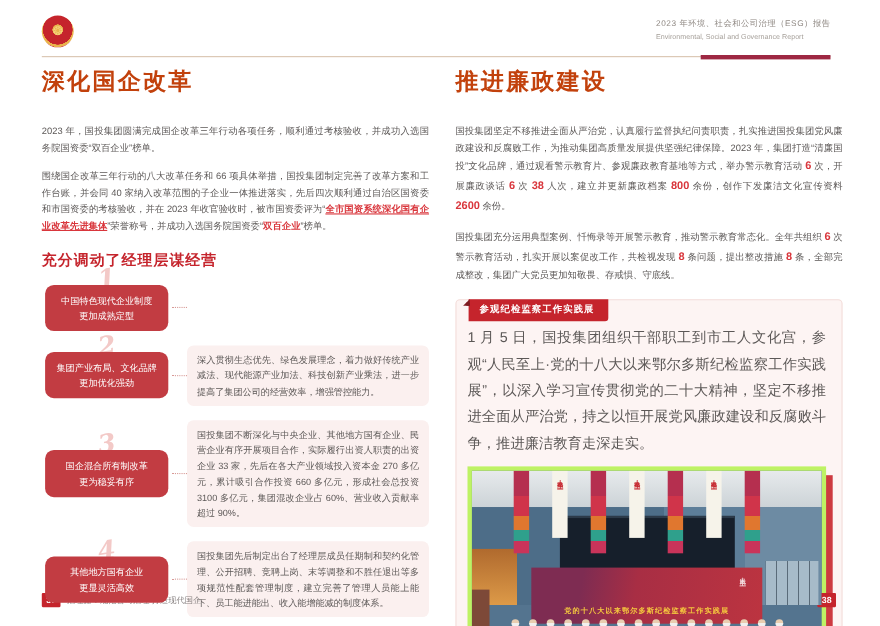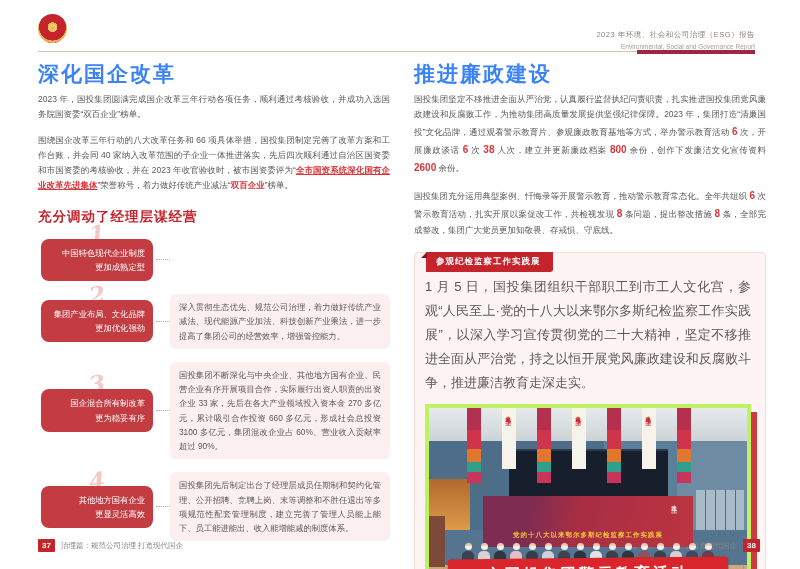--- a/index.html
+++ b/index.html
@@ -7,42 +7,42 @@
          font-family:"Liberation Sans","DejaVu Sans",sans-serif;color:#5c5857;}
   
   .header{position:absolute;left:38px;right:45px;top:14px;display:flex;justify-content:space-between;align-items:flex-start;}
   .brand{display:flex;align-items:center;gap:7px;}
   .logo{width:29px;height:29px;border-radius:50%;background:radial-gradient(circle at 50% 45%,#e9b34c 0 22%,#c5242c 23% 62%,#e9b34c 63% 72%,#c5242c 73%);
         position:relative;flex:0 0 auto;}
   .logo span{position:absolute;inset:0;display:flex;align-items:center;justify-content:center;color:#f4d27c;font-size:11px;}
   .brand-text{display:flex;flex-direction:column;gap:2px;}
   .company{font-size:9px;font-weight:bold;color:#5f5a55;letter-spacing:.5px;}
   .mongolian{font-size:5px;color:#8b857f;letter-spacing:1px;line-height:1;}
-  .report-block{text-align:right;margin-top:16px;}
+  .report-block{margin-top:3px;}
   .report-cn{font-size:7.5px;color:#8d8680;letter-spacing:.5px;}
   .report-en{font-size:6.5px;color:#a6a09a;margin-top:3px;}
   .rule{position:absolute;left:38px;right:45px;top:51px;border-top:1px solid #d9c4ae;}
   .rule-accent{position:absolute;right:0;top:-2.5px;width:118px;height:4px;background:#9e2843;}
   
   .page-left{position:absolute;left:38px;top:60px;width:352px;}
   .page-right{position:absolute;left:414px;top:60px;width:352px;}
-  .page-title{margin:0 0 4px 0;font-size:21px;font-weight:bold;color:#3b82f6;letter-spacing:2px;font-family:Liberation Serif, serif;}
+  .page-title{margin:0 0 24px 0;font-size:21px;font-weight:bold;color:#c2410c;letter-spacing:2px;font-family:Liberation Serif, serif;}
   .para{margin:0 0 10px 0;font-size:8.5px;line-height:1.8;text-align:justify;color:#5c5857;}
   .seg-red{color:#d9363c;font-weight:bold;}
   .seg-u{text-decoration:underline;}
   .num-red{color:#d9363c;font-weight:bold;font-size:10px;}
   .section-title{margin:14px 0 4px 0;font-size:13.5px;font-weight:bold;color:#c5242c;letter-spacing:1px;}
   
   .ach-row{display:flex;align-items:center;margin-top:13px;}
   .ach-left{position:relative;width:118px;flex:0 0 auto;display:flex;justify-content:center;}
   .ach-num{position:absolute;top:-17px;left:50%;transform:translateX(-50%) rotate(-8deg);
            font-family:"DejaVu Serif",serif;font-style:italic;font-weight:bold;
            font-size:23px;color:#f3c9c7;line-height:1;z-index:0;}
   .pill{position:relative;z-index:1;background:#c23c42;color:#ffffff;border-radius:8px;
-        padding:7px 8px;font-size:8.3px;line-height:1.7;text-align:right;white-space:pre-line;width:96px;}
+        padding:7px 8px;font-size:8.3px;line-height:1.7;text-align:center;white-space:pre-line;width:96px;}
   .connector{width:14px;border-top:1.5px dotted #d89a96;flex:0 0 auto;}
   .ach-box{flex:1;background:#fbf0ef;border-radius:6px;padding:6px 9px;font-size:8.3px;
            line-height:1.72;text-align:justify;color:#5c5857;}
   
   .case-box{position:relative;margin-top:14px;background:#fdf4f3;border:1px solid #f3dcd9;border-radius:4px;
             padding:22px 14px 16px 10px;}
   .ribbon{position:absolute;top:-1px;left:11px;background:#c5242c;color:#ffffff;font-size:8.5px;
           font-weight:bold;letter-spacing:1px;padding:4px 12px 4px 10px;border-radius:0 0 3px 0;}
   .ribbon::before{content:"";position:absolute;left:-5px;top:0;border:3px solid transparent;
                   border-right-color:#7e1a20;border-bottom-color:#7e1a20;}
@@ -99,41 +99,41 @@
       <div class="report-en">Environmental, Social and Governance Report</div>
     </div>
   </div>
   <div class="rule">
     <div class="rule-accent"></div>
   </div>
 
   <div class="page-left">
     <h1 class="page-title">深化国企改革</h1>
     <p class="para">2023 年，国投集团圆满完成国企改革三年行动各项任务，顺利通过考核验收，并成功入选国务院国资委“双百企业”榜单。</p>
-    <p class="para"><span>围绕国企改革三年行动的八大改革任务和 66 项具体举措，国投集团制定完善了改革方案和工作台账，并会同 40 家纳入改革范围的子企业一体推进落实，先后四次顺利通过自治区国资委和市国资委的考核验收，并在 2023 年收官验收时，被市国资委评为“</span><span class="seg-red seg-u">全市国资系统深化国有企业改革先进集体</span><span>”荣誉称号，着力做好传统产业减法“</span><span class="seg-red">双百企业</span><span>”榜单。</span></p>
+    <p class="para"><span>围绕国企改革三年行动的八大改革任务和 66 项具体举措，国投集团制定完善了改革方案和工作台账，并会同 40 家纳入改革范围的子企业一体推进落实，先后四次顺利通过自治区国资委和市国资委的考核验收，并在 2023 年收官验收时，被市国资委评为“</span><span class="seg-red seg-u">全市国资系统深化国有企业改革先进集体</span><span>”荣誉称号，并成功入选国务院国资委“</span><span class="seg-red">双百企业</span><span>”榜单。</span></p>
     <h2 class="section-title">充分调动了经理层谋经营</h2>
     <div class="achievements">
 
       <div class="ach-row">
         <div class="ach-left">
           <div class="ach-num">1</div>
           <div class="pill">中国特色现代企业制度
 更加成熟定型</div>
         </div>
         <div class="connector"></div>
       </div>
 
       <div class="ach-row">
         <div class="ach-left">
           <div class="ach-num">2</div>
           <div class="pill">集团产业布局、文化品牌
 更加优化强劲</div>
         </div>
         <div class="connector"></div>
-        <div class="ach-box">深入贯彻生态优先、规范公司治理，着力做好传统产业减法、现代能源产业加法、科技创新产业乘法，进一步提高了集团公司的经营效率，增强管控能力。</div>
+        <div class="ach-box">深入贯彻生态优先、绿色发展理念，着力做好传统产业减法、现代能源产业加法、科技创新产业乘法，进一步提高了集团公司的经营效率，增强管控能力。</div>
       </div>
 
       <div class="ach-row">
         <div class="ach-left">
           <div class="ach-num">3</div>
           <div class="pill">国企混合所有制改革
 更为稳妥有序</div>
         </div>
         <div class="connector"></div>
         <div class="ach-box">国投集团不断深化与中央企业、其他地方国有企业、民营企业有序开展项目合作，实际履行出资人职责的出资企业 33 家，先后在各大产业领域投入资本金 270 多亿元，累计吸引合作投资 660 多亿元，形成社会总投资 3100 多亿元，集团混改企业占 60%、营业收入贡献率超过 90%。</div>

